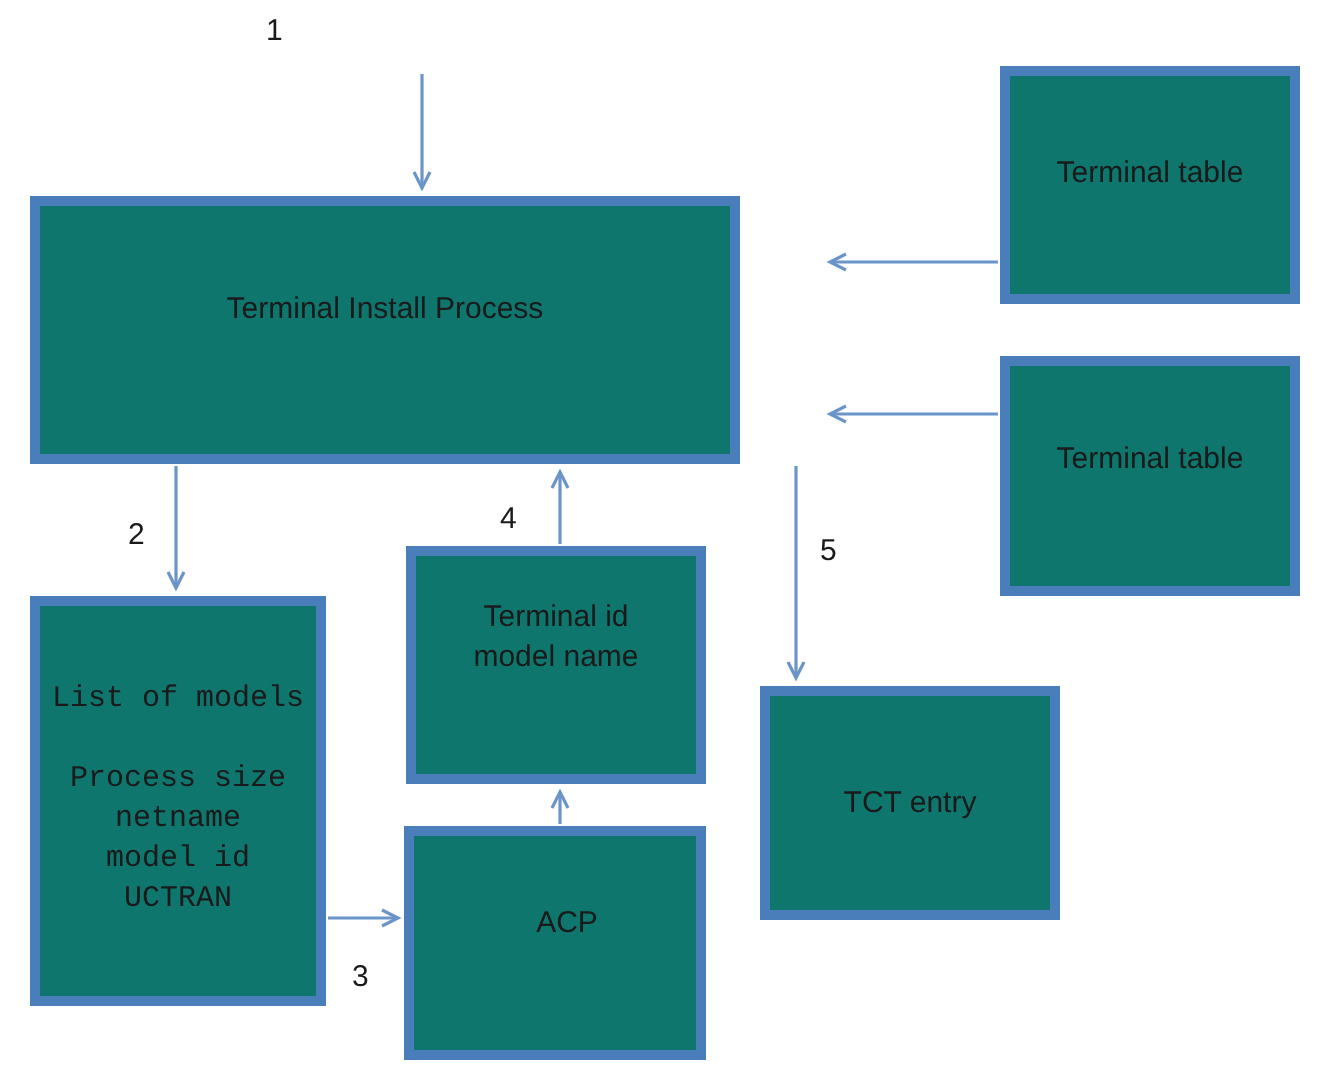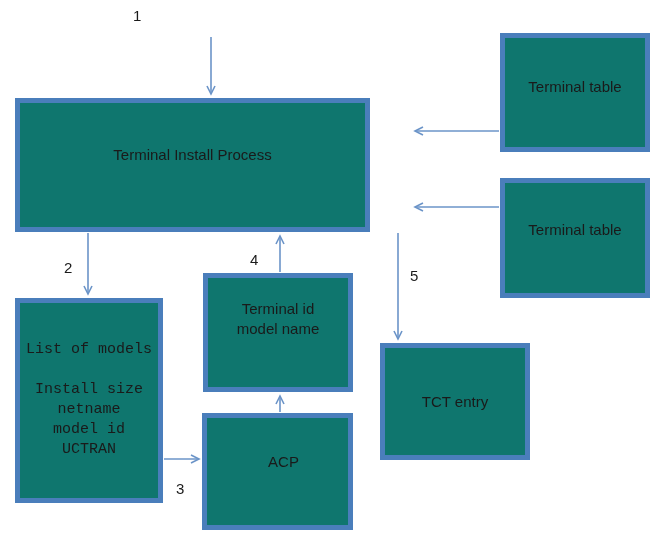--- a/index.html
+++ b/index.html
@@ -89,21 +89,21 @@
     <span class="box-line">Terminal table</span>
   </div>
 
   <div class="box" id="box-termtype-table">
     <span class="box-line">Terminal table</span>
   </div>
 
   <div class="box" id="box-list-of-models">
     <span class="box-line">List of models</span>
     <span class="box-line"></span>
-    <span class="box-line">Install size</span>
+    <span class="box-line">Process size</span>
     <span class="box-line">netname</span>
     <span class="box-line">model id</span>
     <span class="box-line">UCTRAN</span>
   </div>
 
   <div class="box" id="box-terminal-id">
     <span class="box-line">Terminal id</span>
     <span class="box-line">model name</span>
   </div>
 

